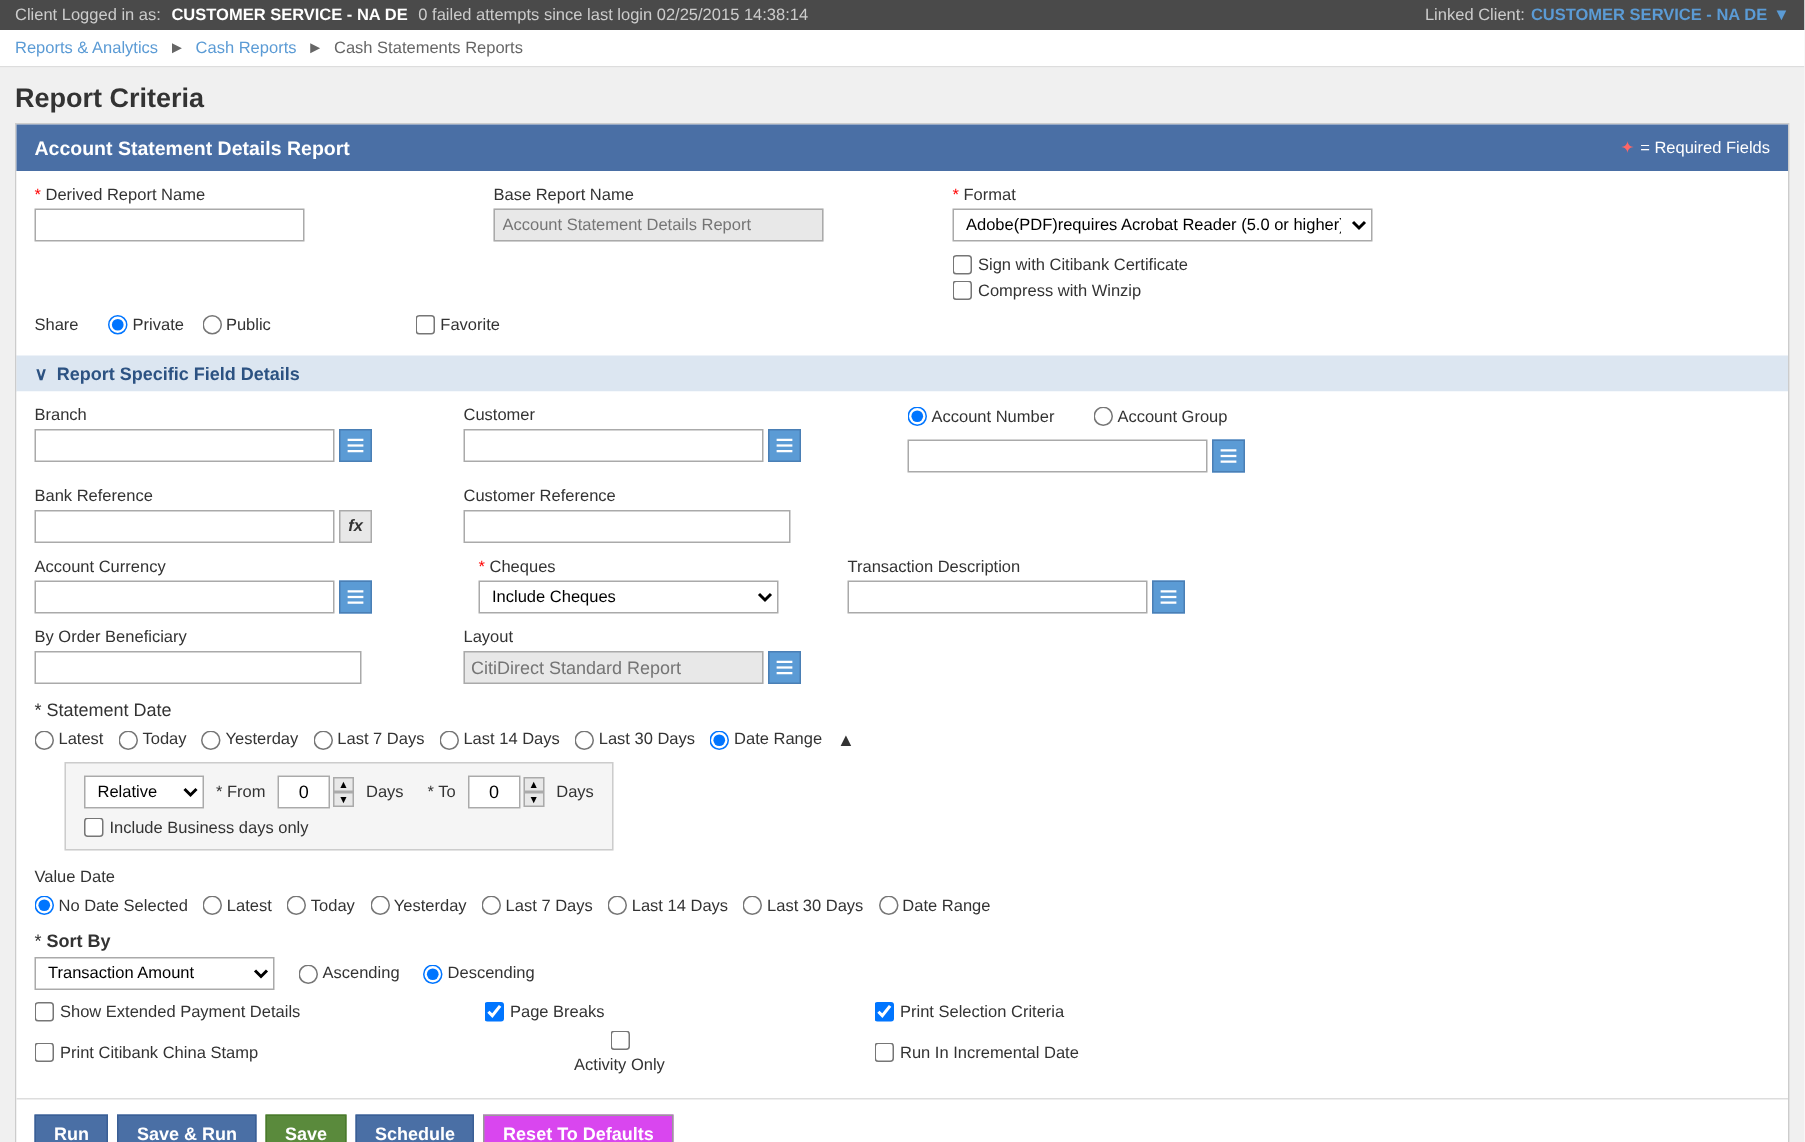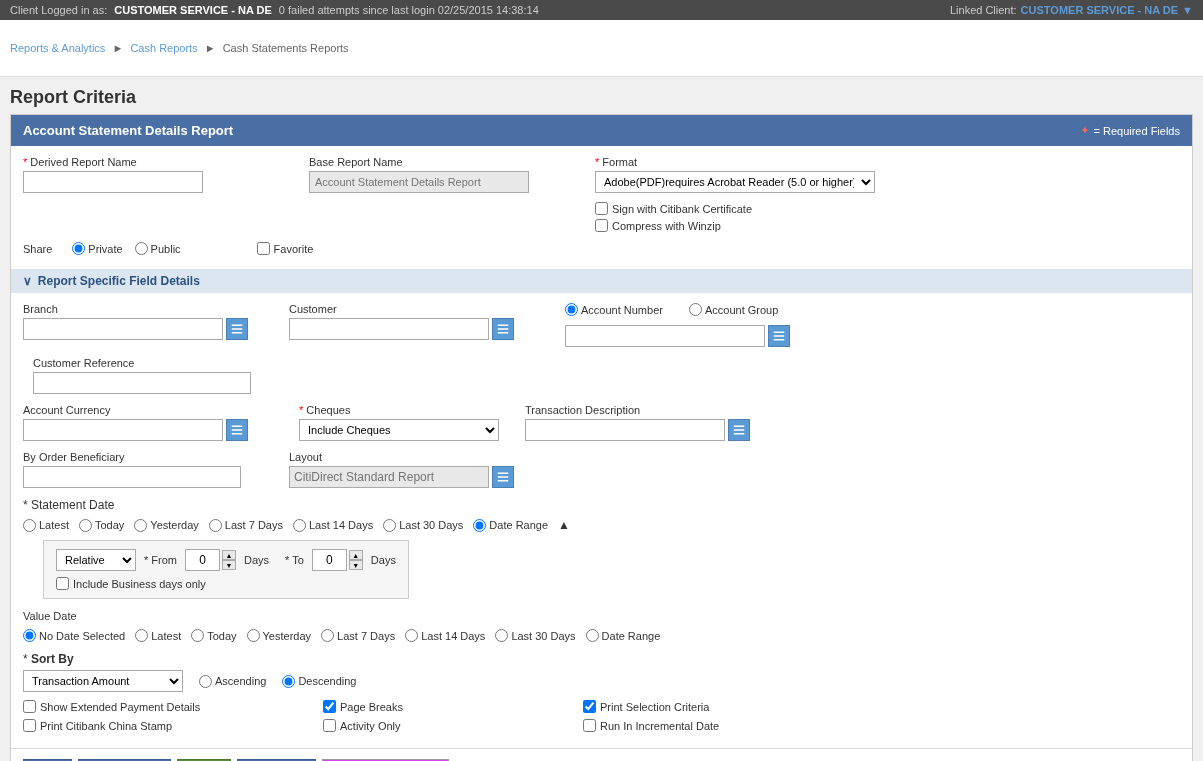--- a/index.html
+++ b/index.html
@@ -12,21 +12,21 @@
       font-size: 11px;
       padding: 4px 10px;
       display: flex;
       justify-content: space-between;
       align-items: center;
     }
 
     
     .breadcrumb {
       background: #fff;
-      padding: 22px 10px;
+      padding: 6px 10px;
       font-size: 11px;
       color: #5b9bd5;
       border-bottom: 1px solid #ddd;
     }
     .breadcrumb span { color: #666; }
 
     
     .page-title {
       padding: 10px 10px 6px 10px;
       font-size: 18px;
@@ -57,21 +57,21 @@
     .required-star { color: #ff6666; }
 
     
     .form-section {
       padding: 10px 12px;
       background: #fff;
     }
 
     .form-row {
       display: flex;
-      gap: 16px;
+      gap: 36px;
       margin-bottom: 10px;
       align-items: flex-end;
     }
 
     .form-group {
       display: flex;
       flex-direction: column;
       gap: 3px;
     }
 
@@ -418,20 +418,29 @@
                 <rect x="1" y="7" width="14" height="2"></rect>
                 <rect x="1" y="12" width="14" height="2"></rect>
               </svg>
           </button>
         </div>
       </div>
     </div>
 
     <div class="form-row" style="align-items:flex-start; margin-bottom:10px;">
 
+      <div class="form-group" style="width:240px;">
+        <label>Bank Reference</label>
+        <div class="input-with-icon">
+          <input type="text" style="width: 200px; height: 22px; border: 1px solid rgb(170, 170, 170); padding: 2px 4px; font-size: 12px;">
+          <button class="fx-btn" title="Function">
+            <em>fx</em>
+          </button>
+        </div>
+      </div>
 
       <div class="form-group" style="width:240px; margin-left:10px;">
         <label>Customer Reference</label>
         <input type="text" style="width: 218px; height: 22px; border: 1px solid rgb(170, 170, 170); padding: 2px 4px; font-size: 12px;">
       </div>
 
     </div>
 
     <div class="form-row" style="align-items:flex-start; margin-bottom:10px;">
 
@@ -642,21 +651,21 @@
         <input type="checkbox" checked="" style="">
         <span>Print Selection Criteria</span>
       </div>
     </div>
 
     <div class="checkbox-row" style="margin-top:4px;">
       <div class="checkbox-item" style="width:220px;">
         <input type="checkbox" style="">
         <span>Print Citibank China Stamp</span>
       </div>
-      <div class="checkbox-item" style="width:180px; margin-left:50px;">
+      <div class="checkbox-item" style="width:180px; margin-left:50px;flex-direction:column;">
         <input type="checkbox" style="">
         <span>Activity Only</span>
       </div>
       <div class="checkbox-item" style="margin-left:50px;">
         <input type="checkbox" style="">
         <span>Run In Incremental Date</span>
       </div>
     </div>
 
   </div>

